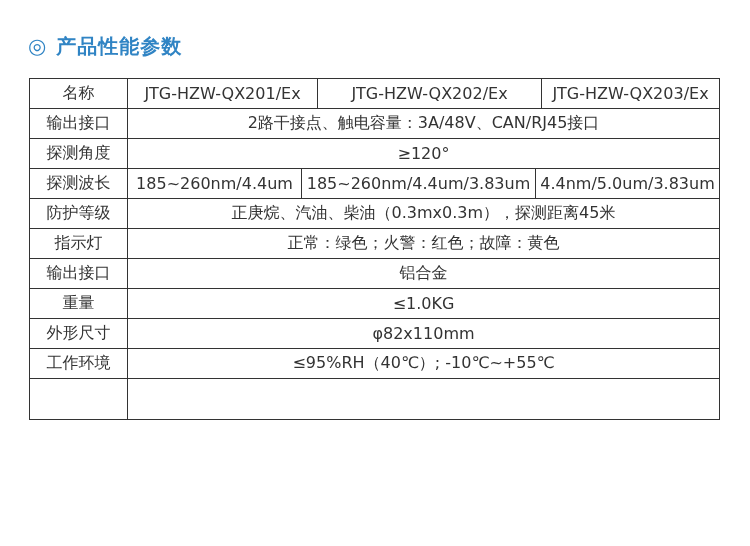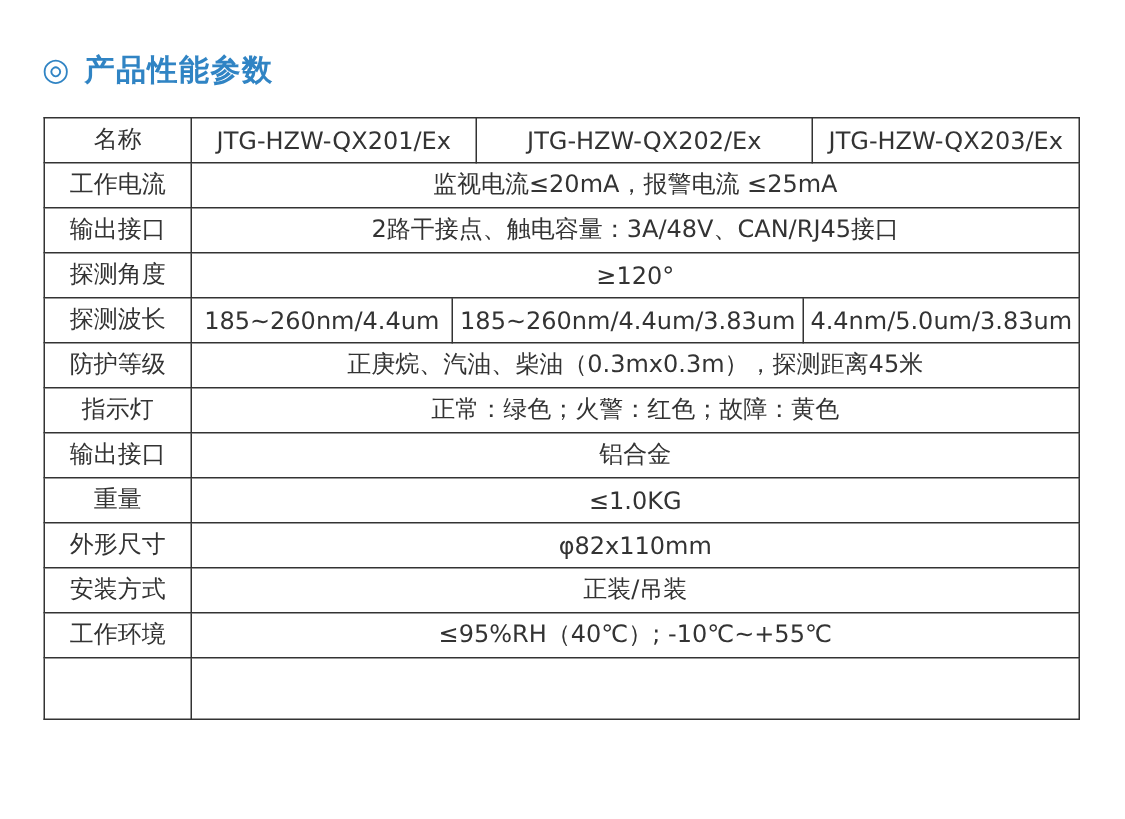--- a/index.html
+++ b/index.html
@@ -73,24 +73,20 @@
       <col style="width:178px">
   </colgroup>
   <tbody>
     <tr>
       <td>名称</td>
       <td colspan="2">JTG-HZW-QX201/Ex</td>
       <td colspan="2">JTG-HZW-QX202/Ex</td>
       <td>JTG-HZW-QX203/Ex</td>
     </tr>
     <tr>
-      <td>工作电流</td>
-      <td colspan="5">监视电流≤20mA，报警电流 ≤25mA</td>
-    </tr>
-    <tr>
       <td>输出接口</td>
       <td colspan="5">2路干接点、触电容量：3A/48V、CAN/RJ45接口</td>
     </tr>
     <tr>
       <td>探测角度</td>
       <td colspan="5">≥120°</td>
     </tr>
     <tr>
       <td>探测波长</td>
       <td>185~260nm/4.4um</td>
@@ -111,24 +107,20 @@
     </tr>
     <tr>
       <td>重量</td>
       <td colspan="5">≤1.0KG</td>
     </tr>
     <tr>
       <td>外形尺寸</td>
       <td colspan="5">φ82x110mm</td>
     </tr>
     <tr>
-      <td>安装方式</td>
-      <td colspan="5">正装/吊装</td>
-    </tr>
-    <tr>
       <td>工作环境</td>
       <td colspan="5">≤95%RH（40℃）; -10℃~+55℃</td>
     </tr>
     <tr class="partial-row">
       <td></td>
       <td colspan="5"></td>
     </tr>
   </tbody>
 </table>
 

